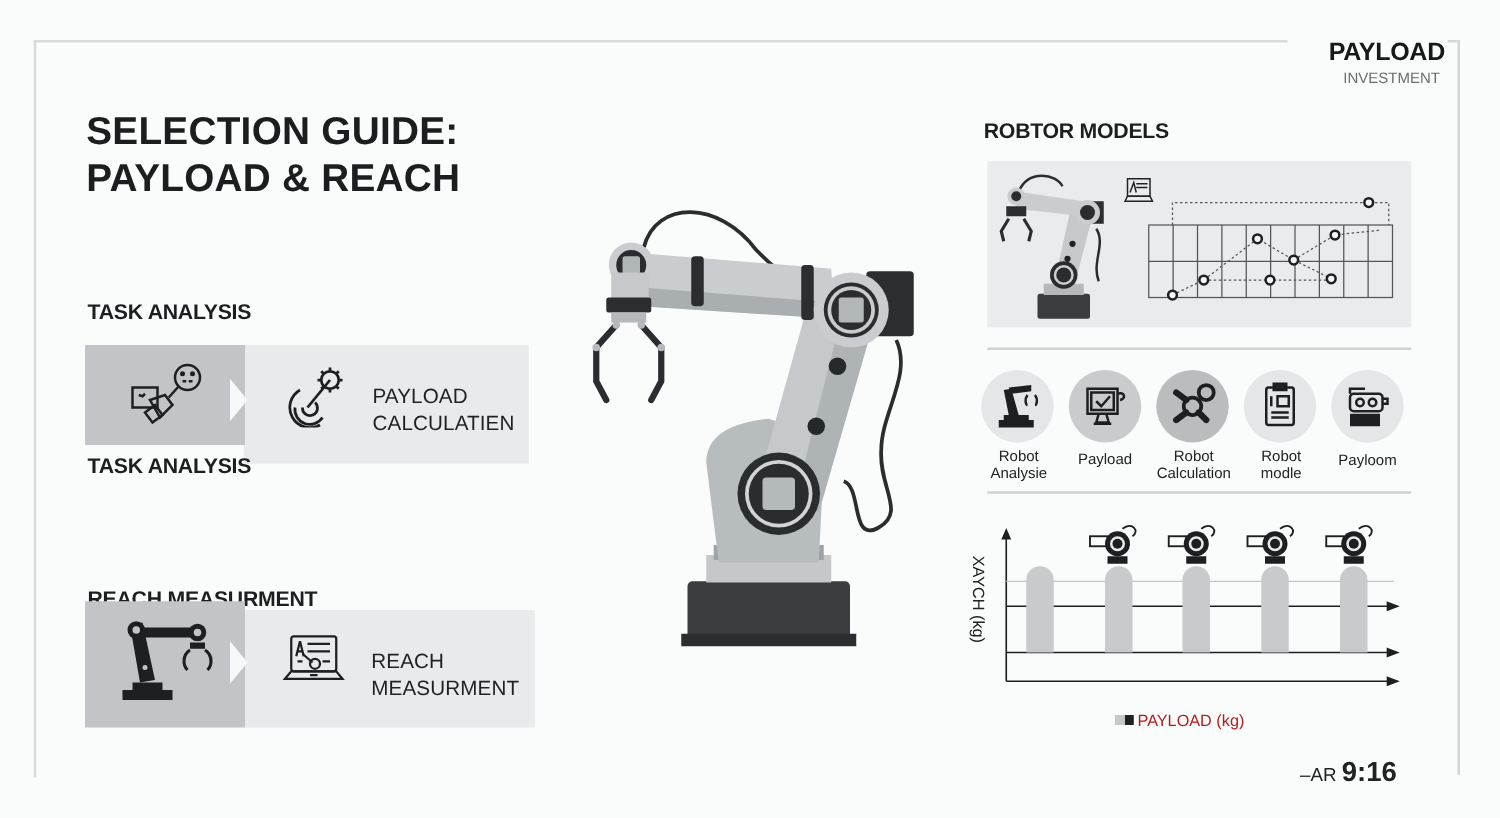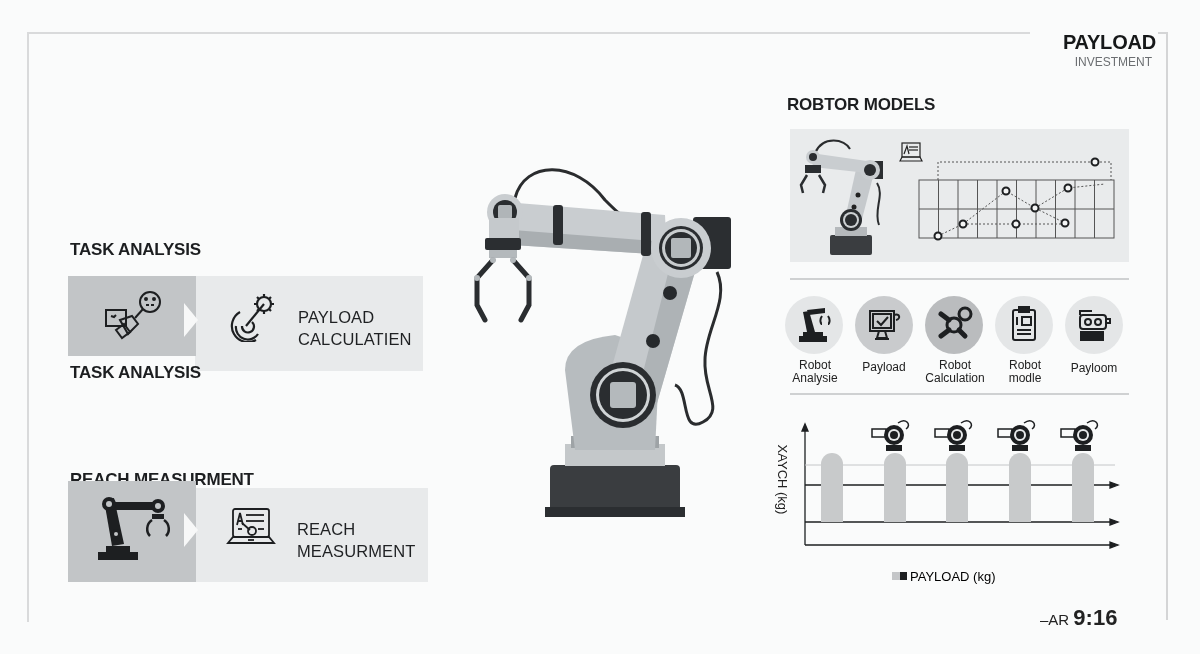--- a/index.html
+++ b/index.html
@@ -26,39 +26,41 @@
   .card-left { position:absolute; background:#c2c5c7; }
   .chev { position:absolute; width:0; height:0; border-top:17px solid transparent; border-bottom:17px solid transparent; border-left:14px solid #f7f8f8; }
   .card-text { position:absolute; font-size:16.5px; line-height:22px; color:#1f2123; letter-spacing:0.1px; }
 
   .models-panel { left:790px; top:129px; width:339px; height:133px; background:#e9ebec; }
   .hr { position:absolute; height:0; border-top:2px solid #cfd1d2; }
 
   .circ { position:absolute; width:58px; height:58px; border-radius:50%; }
   .circ-label { position:absolute; width:80px; text-align:center; font-size:12px; line-height:13px; color:#222; }
 
-  .legend-text { left:906px; top:570px; font-size:13px; color:#000000; }
+  .legend-text { left:906px; top:570px; font-size:13px; color:#b91c1c; }
   .axis-label { font-size:13px; color:#222; }
   .bar { position:absolute; width:22px; background:#c8cacb; border-radius:11px 11px 0 0; }
 
   .ar { left:1040px; top:605px; font-size:15px; color:#222; }
   .ar b { font-size:22px; font-weight:700;margin-top:45px; }
 </style>
 </head>
 <body>
 
 <div class="abs frame-top"></div>
 <div class="abs frame-left"></div>
 <div class="abs frame-right"></div>
 <div class="abs frame-right-tick"></div>
 
 <div class="abs brand-name">PAYLOAD</div>
 <div class="abs brand-sub">INVESTMENT</div>
 
 <div class="abs title">
+  <div>SELECTION GUIDE:</div>
+  <div>PAYLOAD &amp; REACH</div>
 </div>
 
 <div class="abs section-h" style="left:70px;top:240px;">TASK ANALYSIS</div>
 <div class="card" style="left:195px;top:276px;width:228px;height:95px;"></div>
 <div class="card-left" style="left:68px;top:276px;width:128px;height:80px;"></div>
 <div class="chev" style="left:184px;top:303px;"></div>
 <svg class="abs" style="left:100px;top:288px;" width="70" height="60" viewBox="0 0 70 60">
   <g fill="none" stroke="#1d1f21" stroke-width="2">
     <circle cx="50" cy="14" r="10"></circle>
     <circle cx="46" cy="11" r="1" fill="#1d1f21"></circle>

